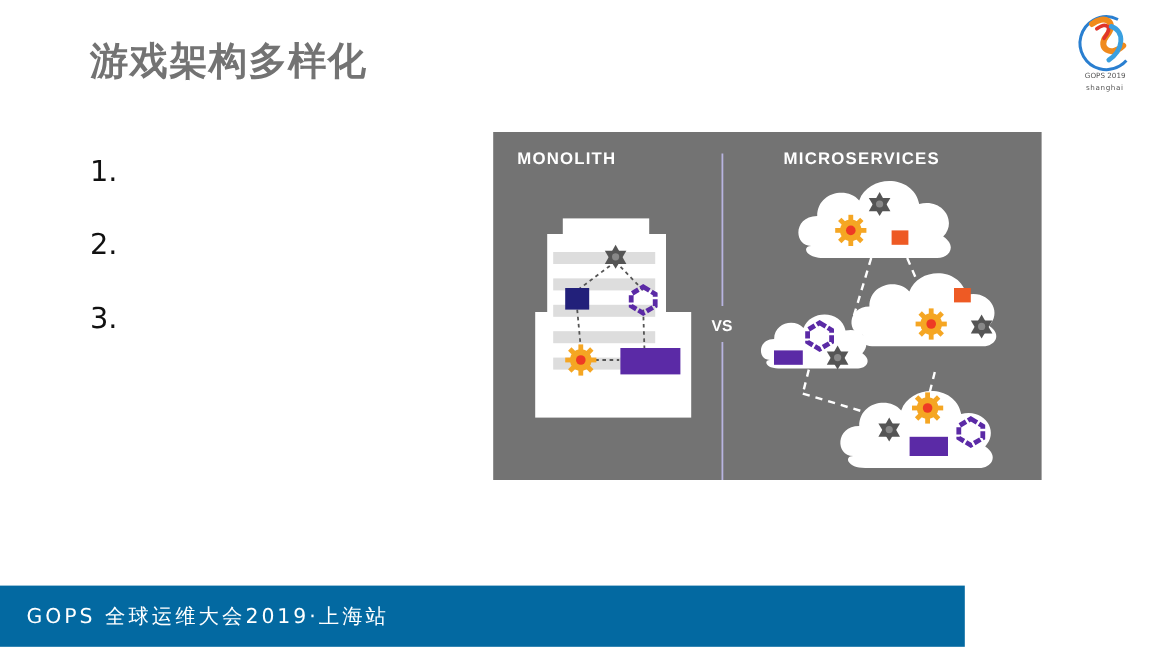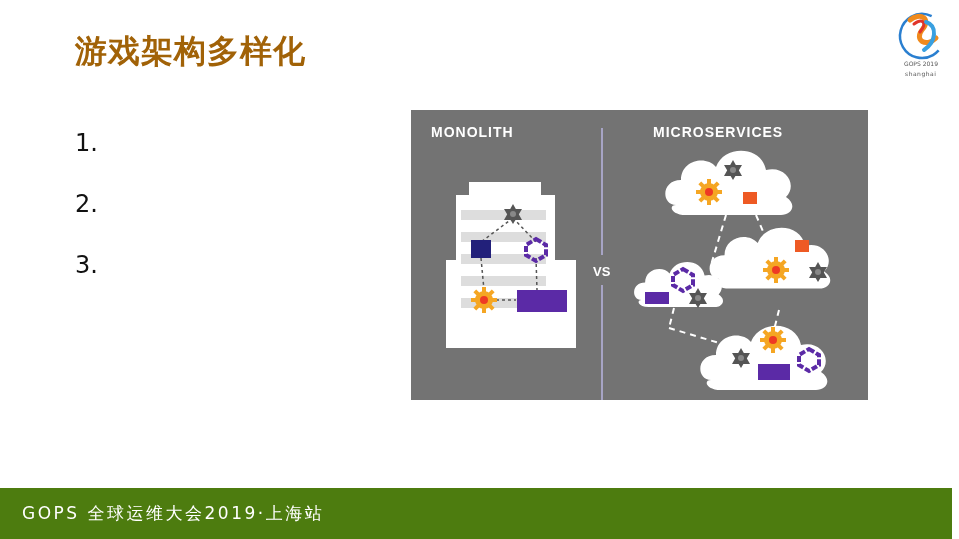--- a/index.html
+++ b/index.html
@@ -1,26 +1,26 @@
 <!DOCTYPE html>
 <html><head>
 <meta charset="utf-8">
 <style>
   html, body { margin:0; padding:0; }
   body { width:959px; height:539px; background:#ffffff; position:relative; overflow:hidden;
          font-family:"DejaVu Sans", "Liberation Sans", sans-serif; }
-  .title { position:absolute; left:75px; top:30px; font-size:32px; font-weight:bold; color:#a16207; letter-spacing:1px; }
+  .title { position:absolute; left:75px; top:30px; font-size:32px; font-weight:bold; color:#737373; letter-spacing:1px; }
   .logo { position:absolute; left:892px; top:8px; width:60px; height:74px; }
   .logo-text1 { position:absolute; left:904px; top:60px; font-size:6px; color:#555; }
   .logo-text2 { position:absolute; left:905px; top:70px; font-size:6px; color:#555; letter-spacing:0.5px; }
   .list { position:absolute; left:75px; top:112px; }
   .list-item { height:61px; display:flex; align-items:center; font-size:24px; color:#111; }
   .list-num { width:48px; }
   .diagram { position:absolute; left:411px; top:110px; width:457px; height:290px; background:#737373; overflow:hidden; }
-  .footer { position:absolute; left:0; top:488px; width:939px; height:51px; background:#4d7c0f;padding-left:13px; }
+  .footer { position:absolute; left:0; top:488px; width:804px; height:51px; background:#0369a1; }
   .footer-text { position:absolute; left:22px; top:14px; font-size:17px; color:#fff; letter-spacing:2.5px; }
 </style>
 </head>
 <body>
 
 <div class="title">游戏架构多样化</div>
 
 <svg class="logo" viewBox="0 0 60 74">
   <circle cx="30" cy="28" r="22" fill="none" stroke="#2a7fd0" stroke-width="2.5" stroke-dasharray="90 40" transform="rotate(60 30 28)"></circle>
   <path d="M18 12 C28 4, 40 10, 30 22 C22 32, 34 40, 44 30" fill="none" stroke="#f08a1c" stroke-width="5" stroke-linecap="round"></path>

